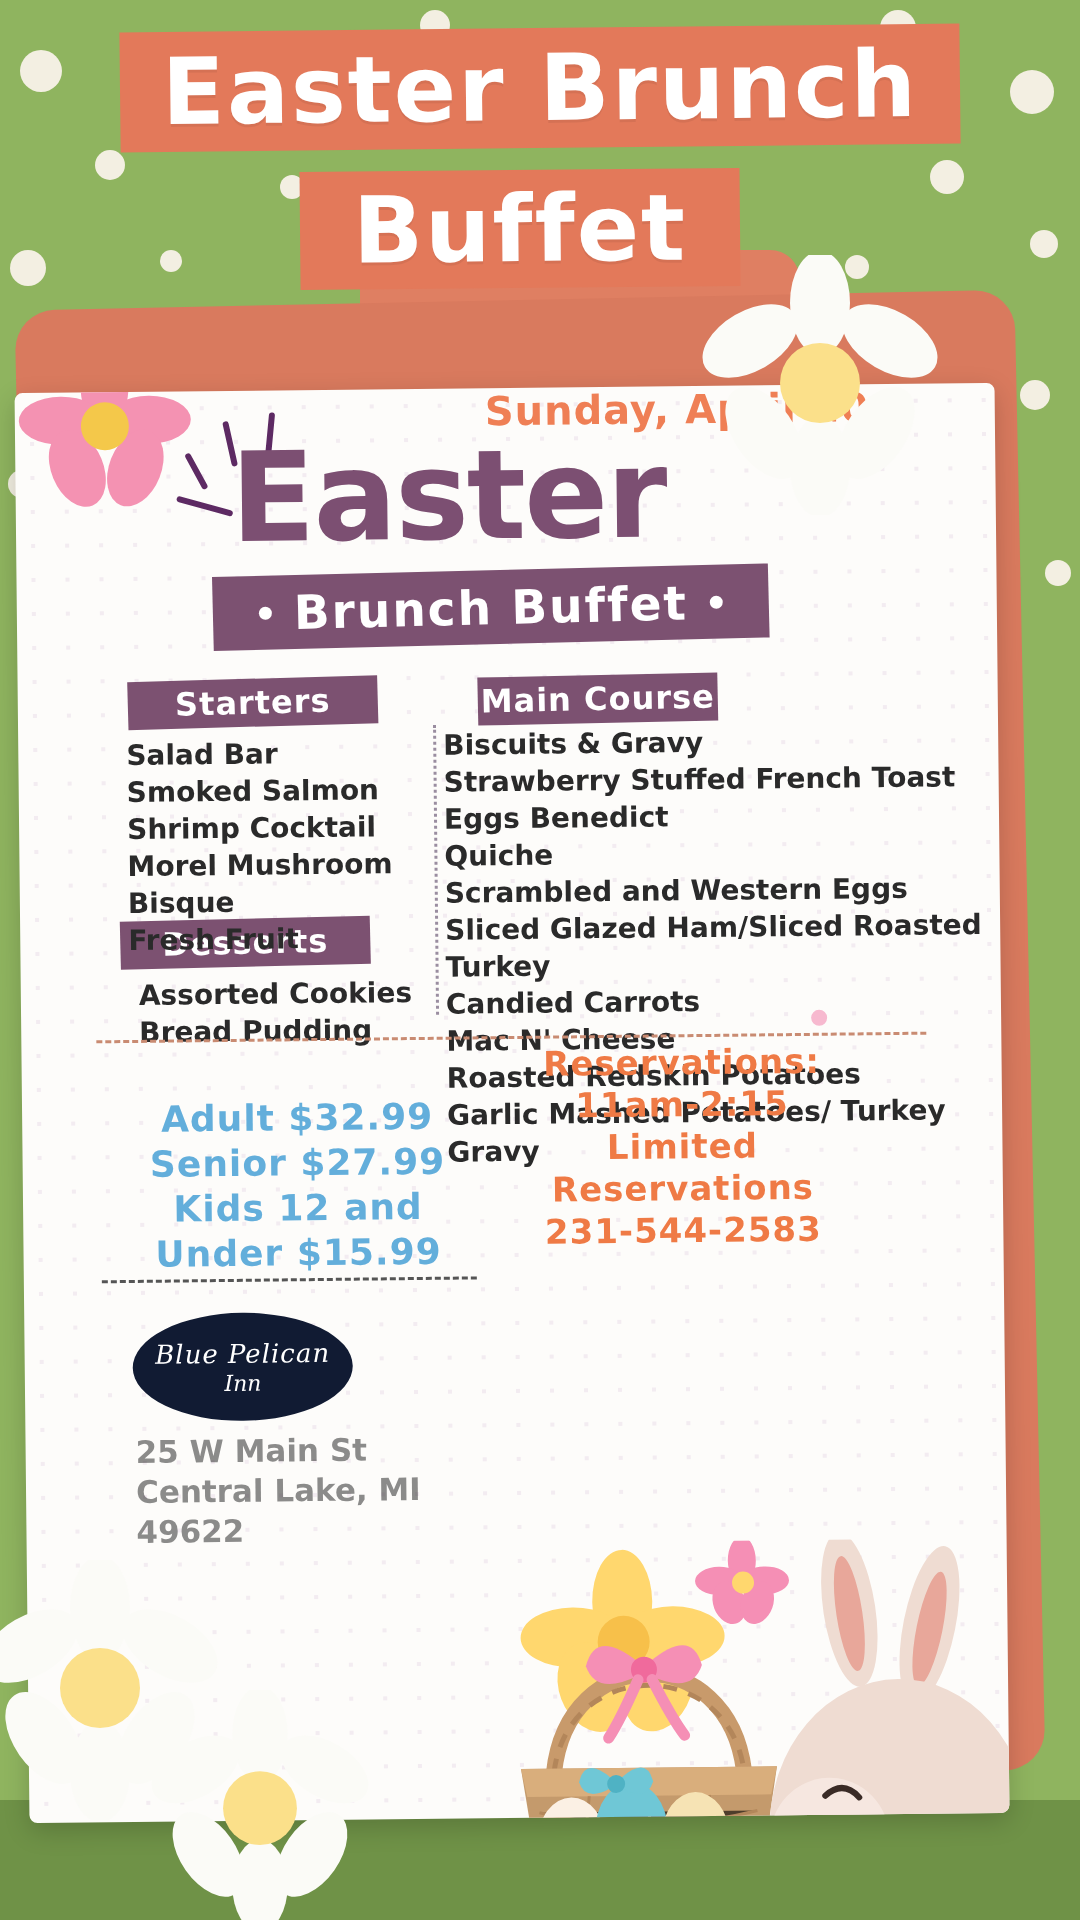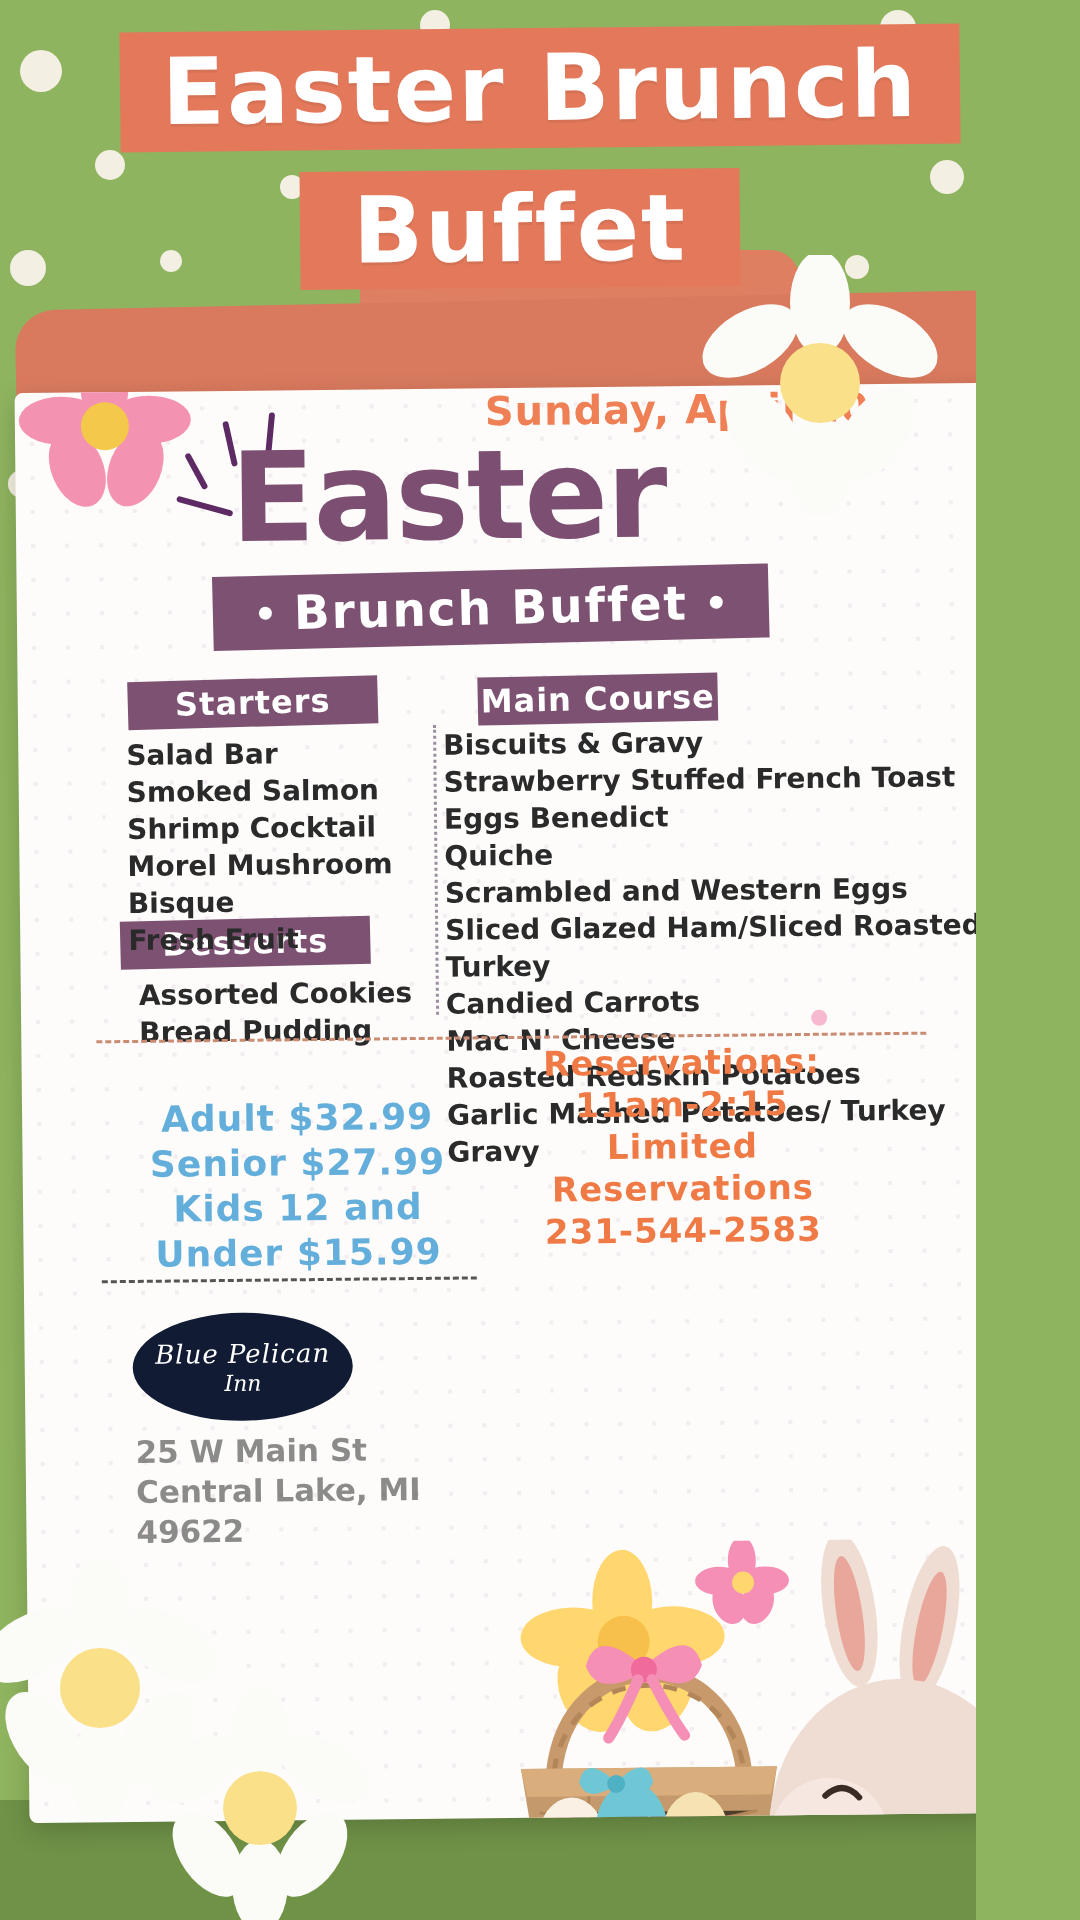--- a/index.html
+++ b/index.html
@@ -5,21 +5,21 @@
   * { box-sizing: border-box; margin: 0; padding: 0; }
   html, body {
     width: 1080px; height: 1920px;
     font-family: "Liberation Sans", sans-serif;
     overflow: hidden;
     background: #8fb45f;
   }
 
   #root {
     position: relative;
-    width: 976px; height: 1920px;
+    width: 1080px; height: 1920px;
     background: #5eead4;
     overflow: hidden;
   }
 
   
   .bg-green {
     position: absolute; inset: 0;
     background: #8fb45f;
   }
   .dot {

